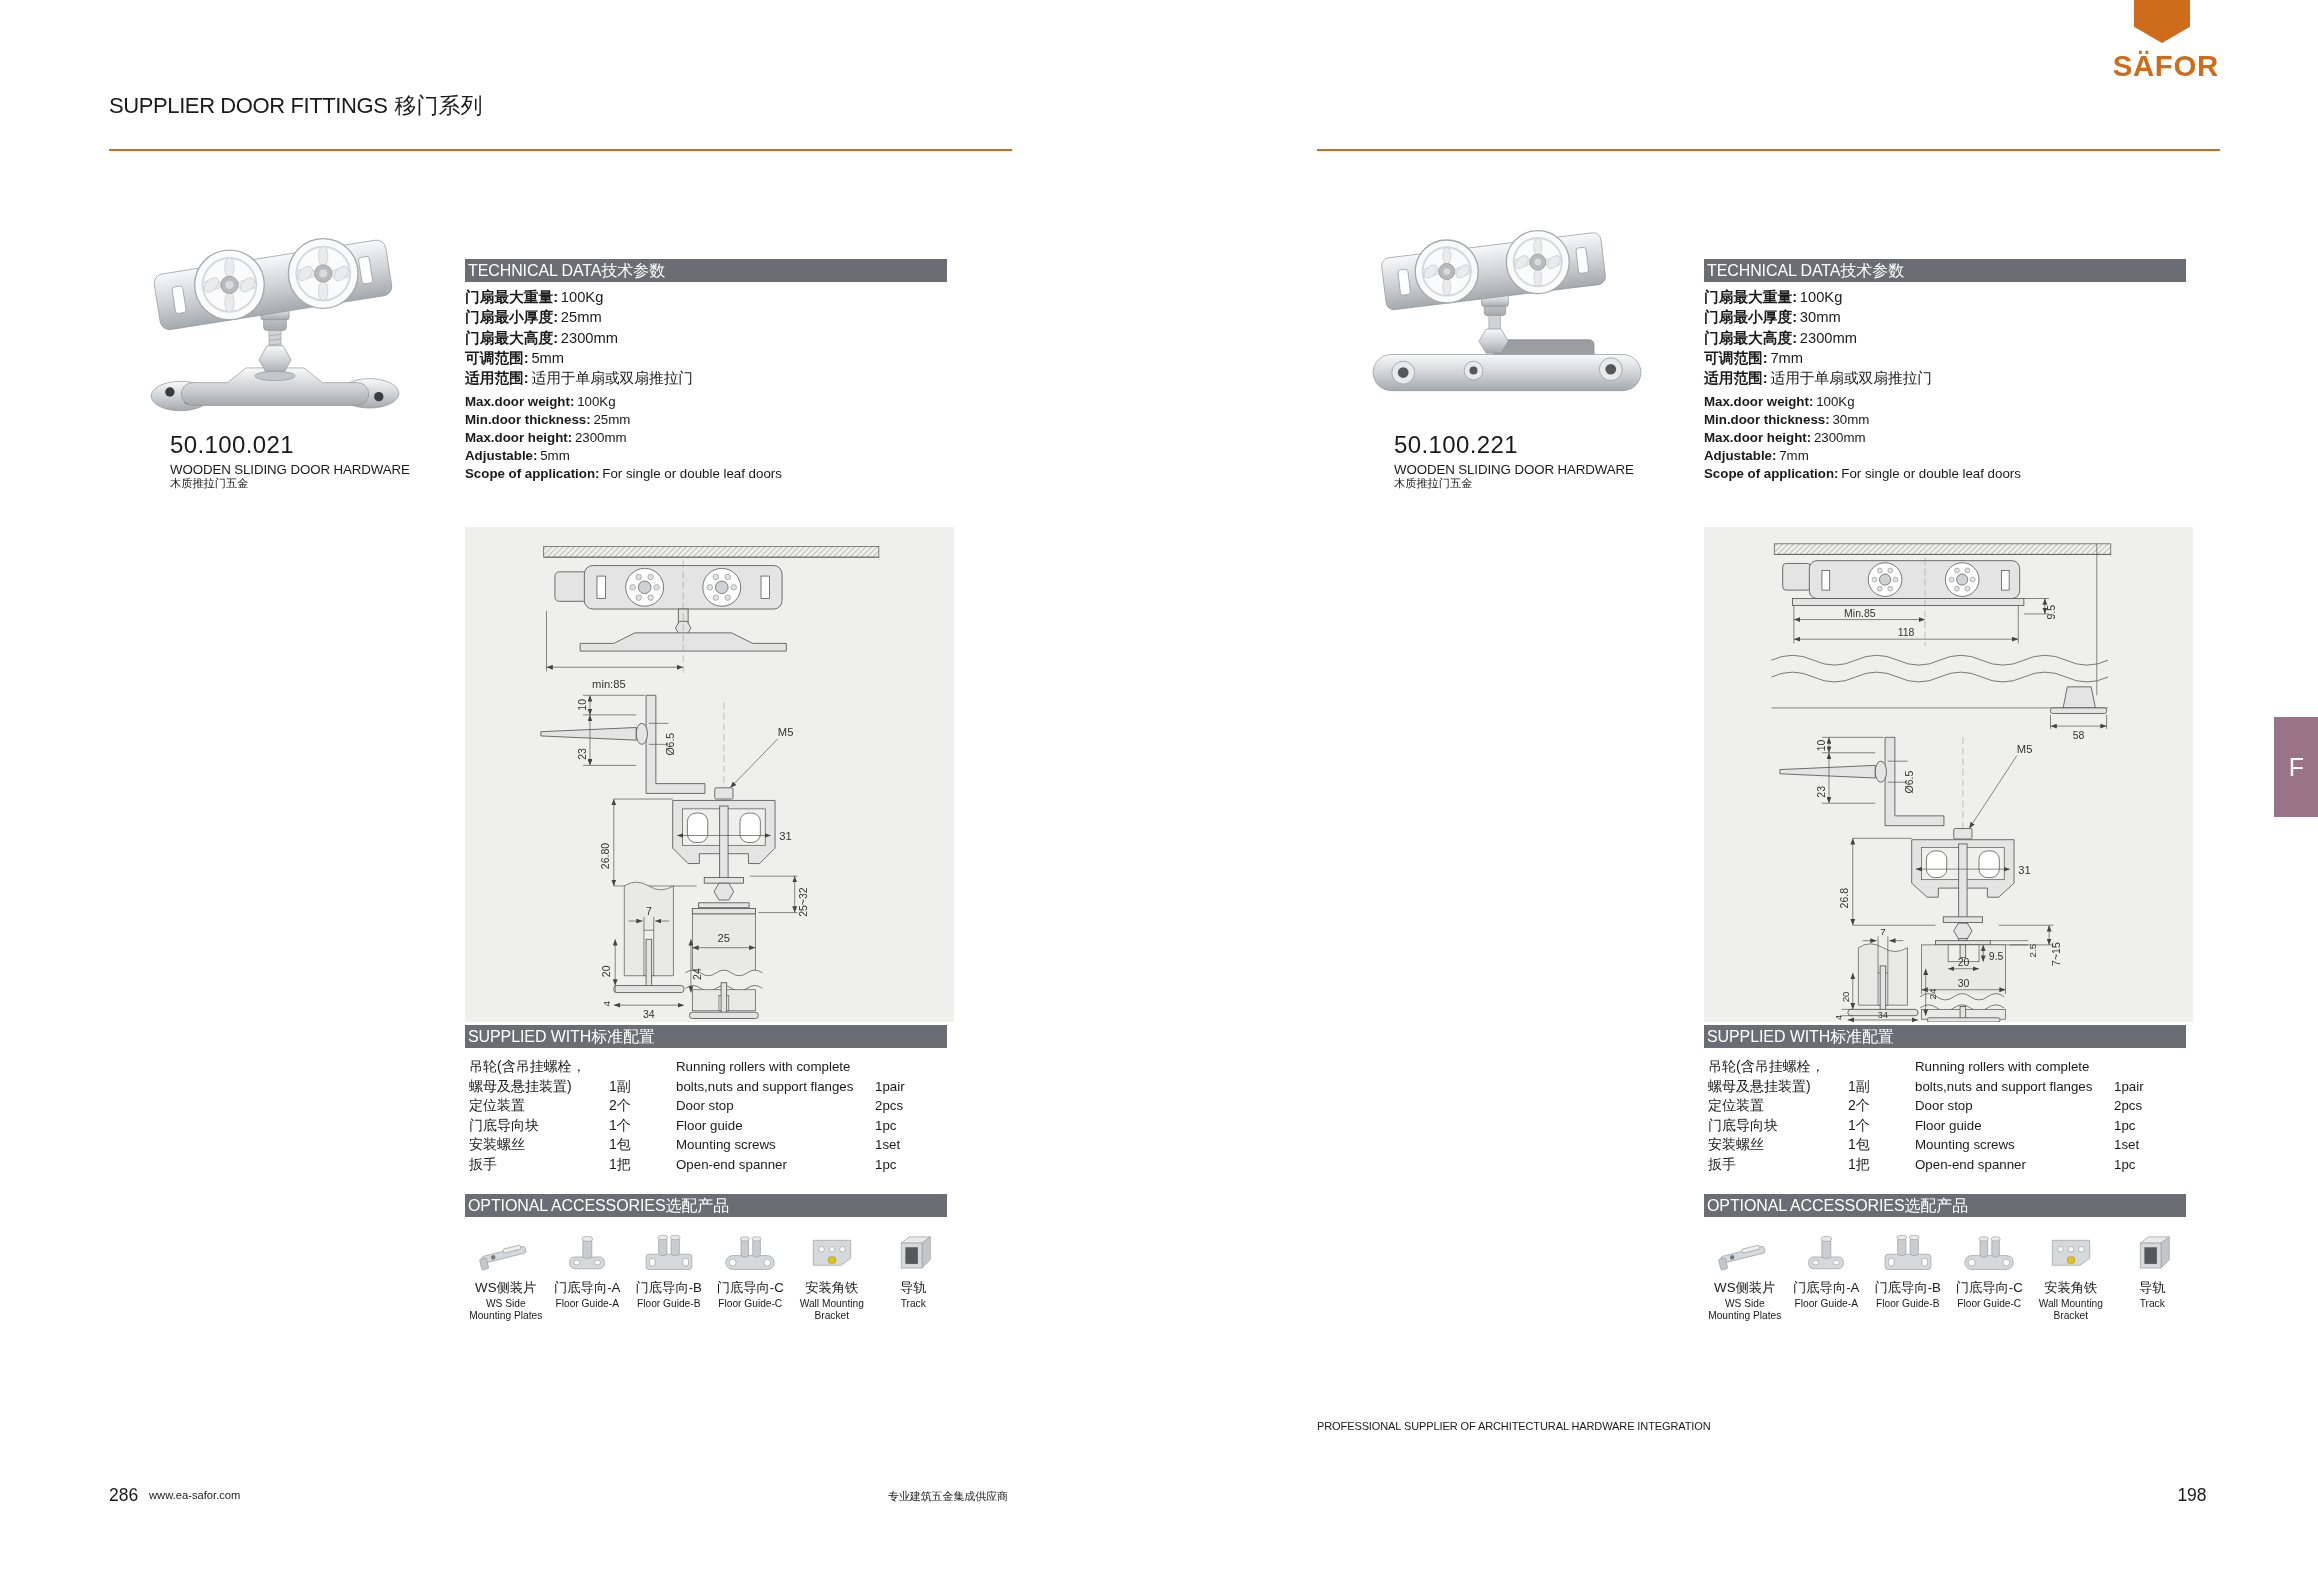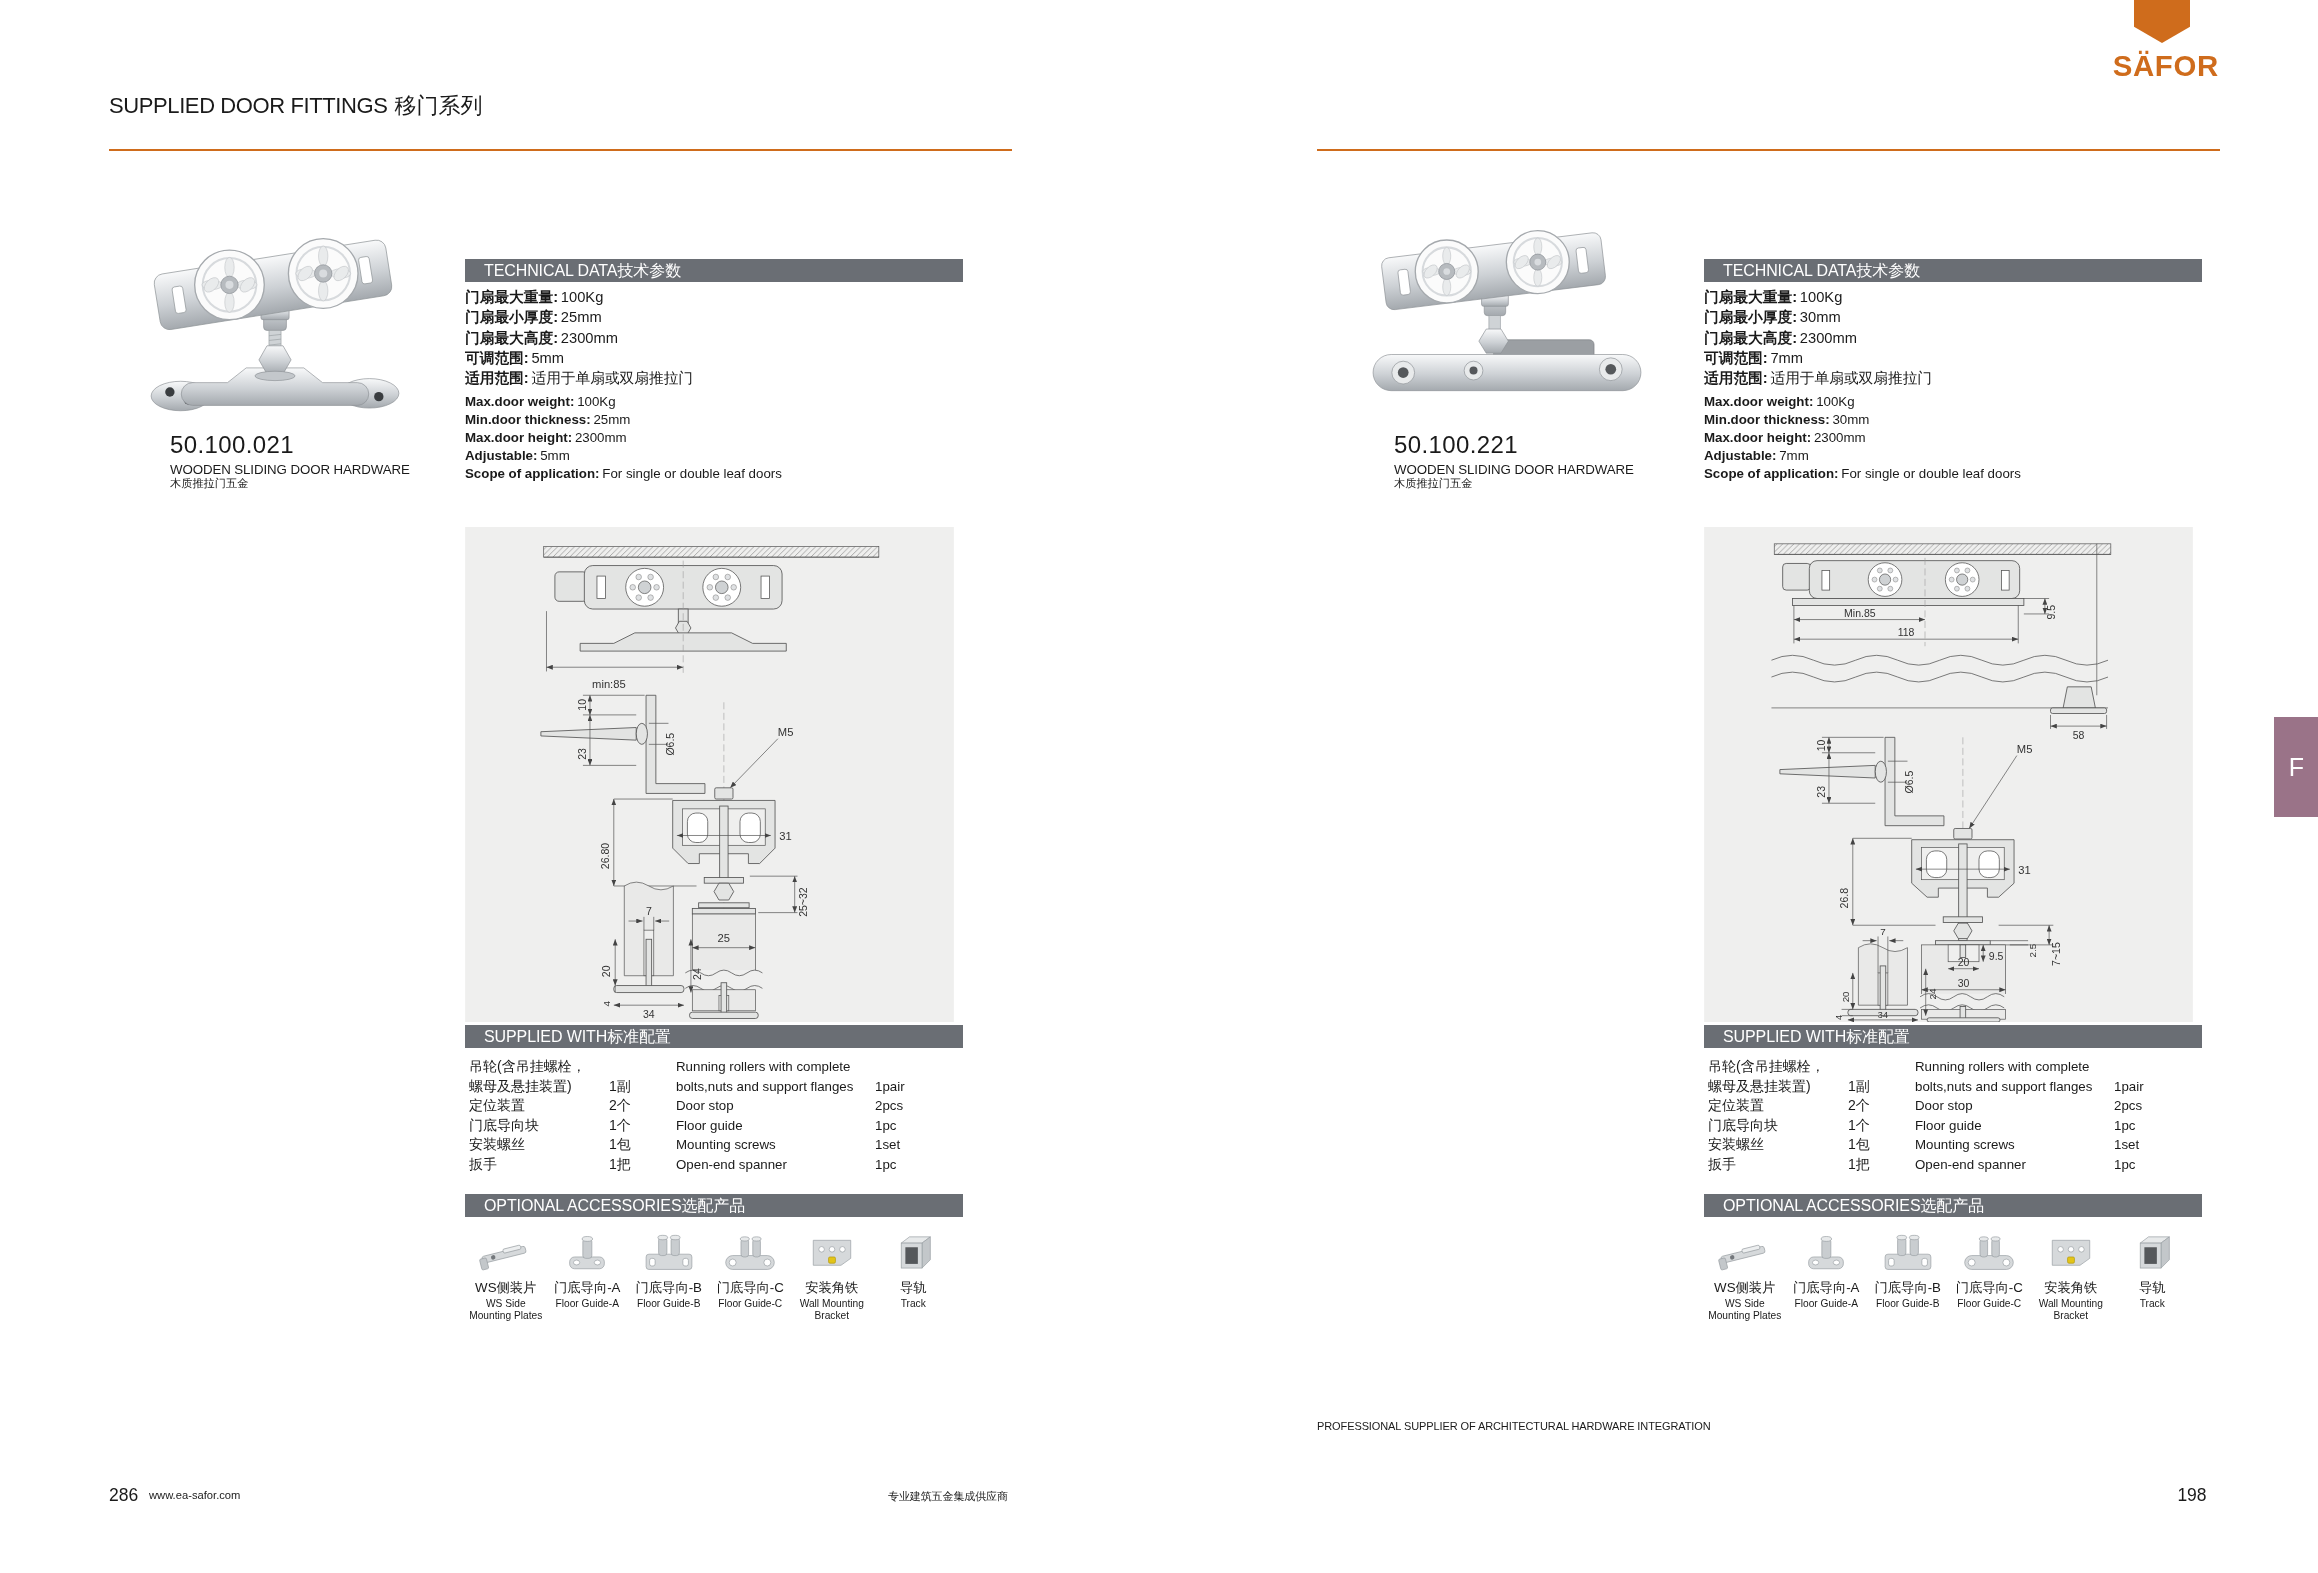--- a/index.html
+++ b/index.html
@@ -7,21 +7,21 @@
   #canvas{position:relative;width:2319px;height:1573px;background:#fff;overflow:hidden;
           font-family:"Liberation Sans","DejaVu Sans",sans-serif;color:#1a1a1a;}
   .abs{position:absolute;}
   .title{font-size:22px;letter-spacing:-0.4px;white-space:nowrap;}
   .title .zh{margin-left:7px;letter-spacing:0;}
   .rule{height:2.1px;background:var(--orange);}
   .code{font-size:24px;letter-spacing:0.4px;}
   .pname{font-size:13.3px;margin-top:5.6px;letter-spacing:-0.1px;}
   .pzh{font-size:11.2px;margin-top:1.4px;}
   .bar{background:var(--bar);color:#fff;font-size:16px;line-height:23px;height:23px;
-       padding-left:19px;letter-spacing:-0.1px;white-space:nowrap;}
+       padding-left:3px;letter-spacing:-0.1px;white-space:nowrap;}
   .specs-zh div{font-size:14.7px;line-height:20.3px;white-space:nowrap;}
   .specs-en div{font-size:13.3px;line-height:18px;white-space:nowrap;}
   .spec b{margin-right:2.8px;}
   .sw{display:grid;grid-template-columns:140px 67px 199px auto;}
   .sw span{line-height:19.6px;white-space:nowrap;}
   .sw .zhf{font-size:14px;}
   .sw .enf{font-size:13.3px;}
   .acc-row{display:flex;width:489px;}
   .acc{flex:1;text-align:center;}
   .acc-icon{height:52px;display:flex;align-items:flex-end;justify-content:center;}
@@ -45,21 +45,21 @@
   svg .erase{fill:var(--dwgbg);stroke:none;}
   svg .cav{fill:var(--dwgbg);stroke:#555;stroke-width:1;}
   svg .s13{font-size:13px;} svg .s14{font-size:14px;} svg .s15{font-size:15px;}
 </style>
 </head>
 <body>
 
 <div id="canvas">
 
   <div class="abs title" style="left:109px;top:91px;">
-    <span>SUPPLIED DOOR FITTINGS</span><span class="zh">移门系列</span>
+    <span>SUPPLIER DOOR FITTINGS</span><span class="zh">移门系列</span>
   </div>
   <div class="abs rule" style="left:109px;top:149px;width:903px;"></div>
   <div class="abs rule" style="left:1317px;top:149px;width:903px;"></div>
 
   <div class="abs logo-pennant" style="left:2134px;top:0;"></div>
   <div class="abs logo-text" style="left:2103px;top:49px;">SÄFOR</div>
 
   <div class="abs side-tab" style="left:2274px;top:717px;">
       <span>F</span>
     </div>

